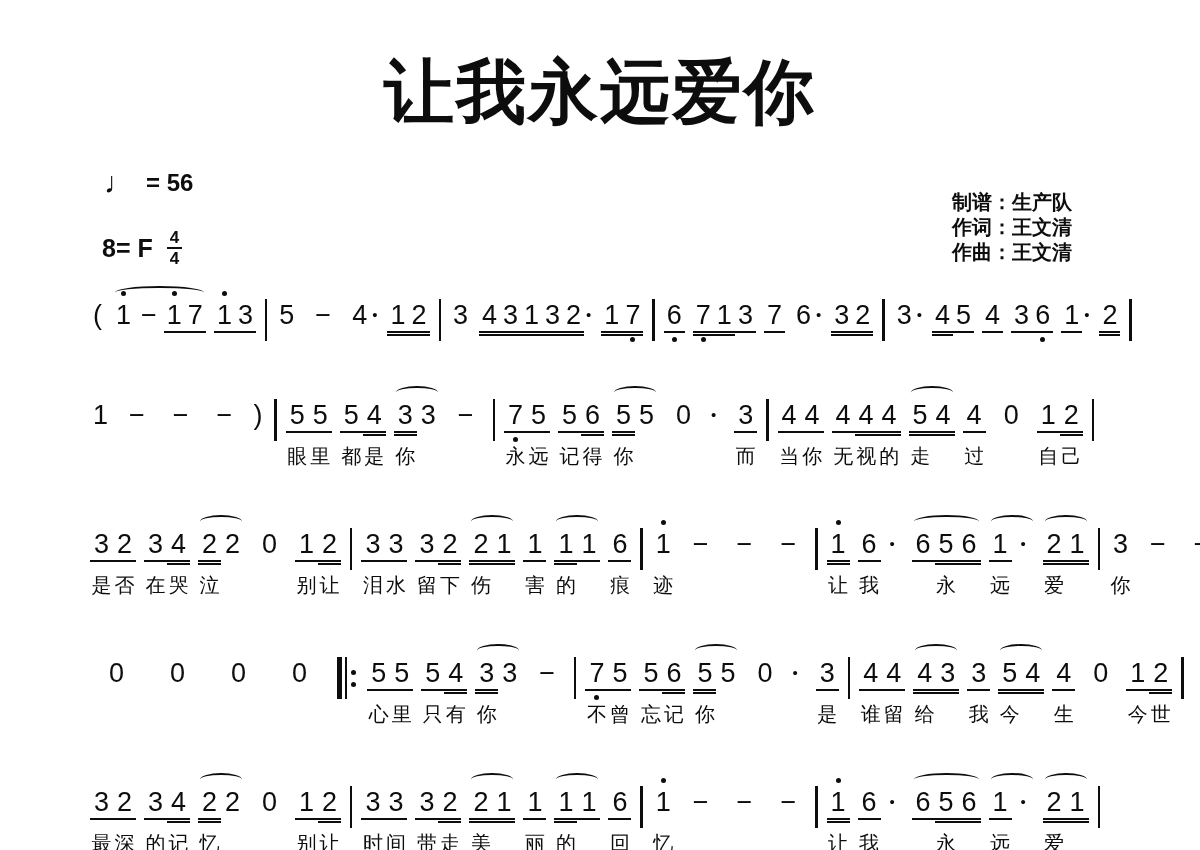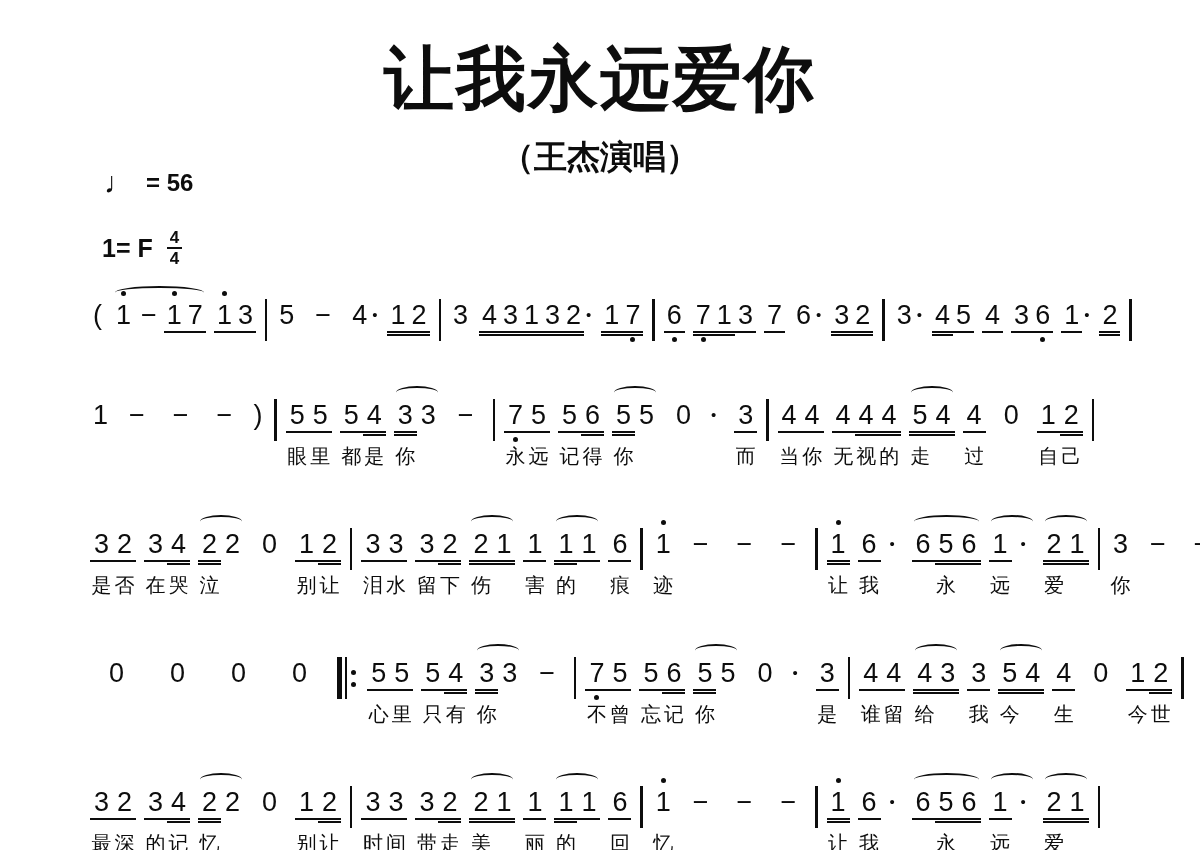--- a/index.html
+++ b/index.html
@@ -1,18 +1,18 @@
 <!DOCTYPE html>
 <html><head>
 <meta charset="utf-8">
 <style>
   html,body{margin:0;padding:0;background:#888;}
   .page{width:1200px;height:850px;background:#ffffff;color:#0d0d0d;position:relative;
         overflow:hidden;font-family:"Liberation Sans",sans-serif;margin:0 auto;}
-  .title{font-size:70px;font-weight:bold;text-align:center;padding-top:33px;margin:0;letter-spacing:2px;}
+  .title{font-size:70px;font-weight:bold;text-align:center;padding-top:46px;margin:0;letter-spacing:2px;}
   .subtitle{font-size:33px;font-weight:bold;text-align:center;margin-top:8px;}
   .tempo{position:absolute;left:104px;top:166px;font-size:24px;font-weight:bold;display:flex;align-items:center;}
   .tempo .nq{font-size:30px;margin-right:12px;}
   .keysig{position:absolute;left:102px;top:228px;font-size:25px;font-weight:bold;display:flex;align-items:center;}
   .frac{display:inline-flex;flex-direction:column;margin-left:14px;font-size:17px;line-height:19px;text-align:center;}
   .frac .ft{border-bottom:2px solid #0d0d0d;padding:0 3px;}
   .frac .fb{padding:0 3px;}
   .credits{position:absolute;left:952px;top:190px;font-size:20px;line-height:25px;font-weight:bold;}
   .score{position:absolute;left:86px;top:284px;right:10px;}
   .sline{display:flex;align-items:flex-start;padding-top:15px;margin-bottom:43px;white-space:nowrap;}
@@ -35,35 +35,39 @@
   .rthick{width:5px;height:42px;background:#0d0d0d;display:block;}
   .rthin{width:2.2px;height:42px;background:#0d0d0d;margin-left:3px;display:block;}
   .rdots{display:flex;flex-direction:column;gap:7px;margin-left:4px;}
   .rdot{width:5px;height:5px;border-radius:50%;background:#0d0d0d;display:block;}
 </style>
 </head>
 <body>
 
 <div class="page">
   <h1 class="title">让我永远爱你</h1>
-  <div class="subtitle">（王杰演唱）</div>
 
   <div class="tempo">
     <span class="nq">♩</span>
     <span>=  56</span>
   </div>
 
   <div class="keysig">
-    <span>1= F</span>
+    <span>8= F</span>
     <span class="frac">
       <span class="ft">4</span>
       <span class="fb">4</span>
     </span>
   </div>
 
+  <div class="credits">
+    <div>制谱：生产队</div>
+    <div>作词：王文清</div>
+    <div>作曲：王文清</div>
+  </div>
 
   <div class="score">
       <div class="sline">
         <div class="unit" style="grid-template-columns: repeat(1, auto);">
           <span class="ncell u0">(</span>
         </div>
         <div class="unit" style="grid-template-columns: repeat(4, auto);">
           <i class="arc"></i>
           <span class="ncell u0">1<i class="hd"></i></span>
           <span class="ncell u0 dsh">−</span>

